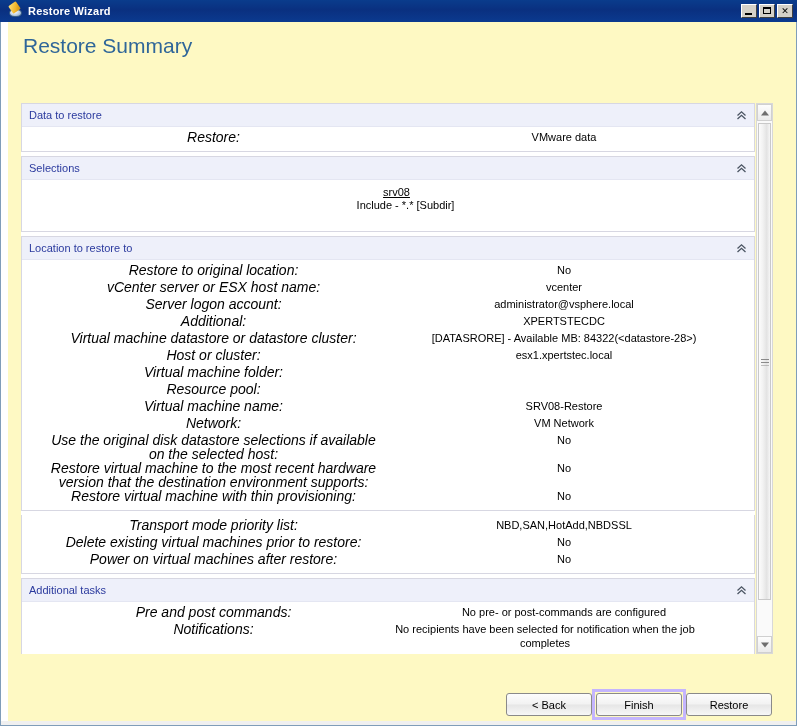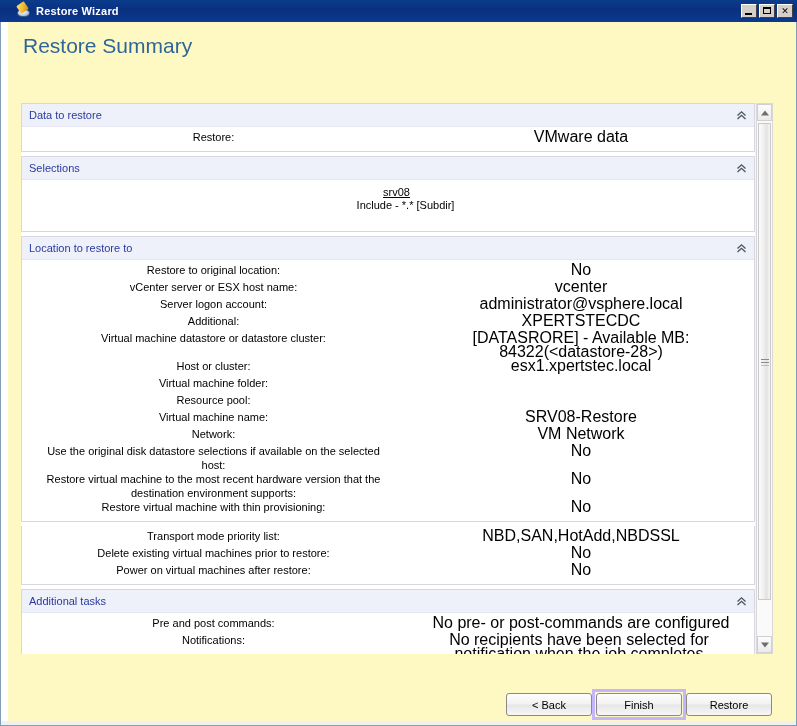--- a/index.html
+++ b/index.html
@@ -24,21 +24,21 @@
   
   .titlebar {
     position: absolute;
     left: 0; top: 0;
     width: 797px;
     height: 22px;
     background: linear-gradient(to bottom, #0a3c8c 0%, #0a3080 45%, #0b3a8f 100%);
     display: flex;
     align-items: center;
     box-sizing: border-box;
-    padding-left: 16px;
+    padding-left: 8px;
   }
   .titlebar-icon {
     width: 16px; height: 16px;
     position: relative;
     margin-right: 4px;
     flex: 0 0 auto;
   }
   .titlebar-icon .disk {
     position: absolute;
     left: 1px; top: 6px;
@@ -197,29 +197,29 @@
     align-items: flex-start;
     min-height: 17px;
     line-height: 14px;
   }
   .row-label {
     width: 362px;
     flex: 0 0 362px;
     padding-left: 21px;
     box-sizing: border-box;
     color: #000000;
-    font-size: 11px;
+    font-size: 14px;
+    font-style: italic;
   }
   .row-value {
     flex: 1 1 auto;
     padding-right: 6px;
     color: #000000;
-    font-size: 16px;
+    font-size: 11px;
     word-wrap: break-word;
-    margin-left: 34px;
   }
   .row-value.wrapv { max-width: 322px; }
 
   
   .sel-node {
     padding-left: 21px;
     padding-top: 3px;
     padding-bottom: 2px;
   }
   .sel-name {

